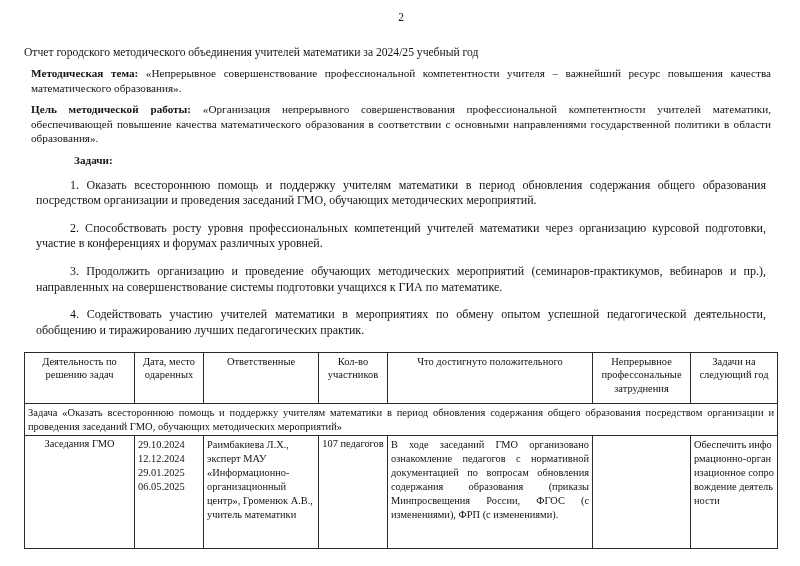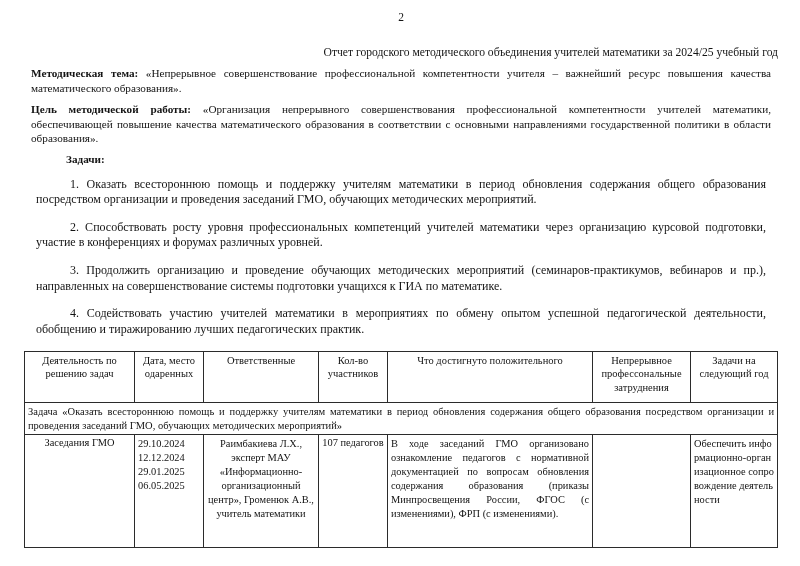--- a/index.html
+++ b/index.html
@@ -25,21 +25,21 @@
     padding: 0 22px 0 24px;
   }
   .page-number {
     text-align: center;
     font-size: 11.5px;
     line-height: 1;
     padding-top: 12px;
     padding-bottom: 0;
   }
   .doc-title {
-    text-align: right;
+    text-align: left;
     font-size: 11.6px;
     line-height: 1.2;
     margin-top: 22px;
     margin-bottom: 0;
   }
   p.para {
     font-size: 11.2px;
     line-height: 1.29;
     text-align: justify;
     margin: 7px;
@@ -47,21 +47,21 @@
   }
   .block-gap {
     margin-top: 13px;
   }
   .lead {
     font-weight: bold;
   }
   .tasks-head {
     font-size: 11.2px;
     font-weight: bold;
-    margin: 0;
+    margin: 8px;
     padding-left: 42px;
   }
   p.task-item {
     font-size: 12px;
     line-height: 1.30;
     text-align: justify;
     margin: 12px;
     text-indent: 34px;
   }
   .tbl-wrap {
@@ -89,21 +89,21 @@
   }
   td.task-span {
     text-align: justify;
     text-align-last: left;
     line-height: 1.28;
     font-size: 10.5px;
     padding: 2px 4px 2px 5px;
   }
   td.c-activity { text-align: center; }
   td.c-dates { text-align: left; line-height: 1.34; }
-  td.c-resp { text-align: center; line-height: 1.34; }
+  td.c-resp { line-height: 1.34; }
   td.c-count { text-align: center; padding-left: 5px; }
   td.c-achieved {
     text-align: justify;
     text-align-last: left;
     line-height: 1.34;
     padding-left: 5px;
     padding-right: 5px;
   }
   td.c-problems { }
   td.c-next {

